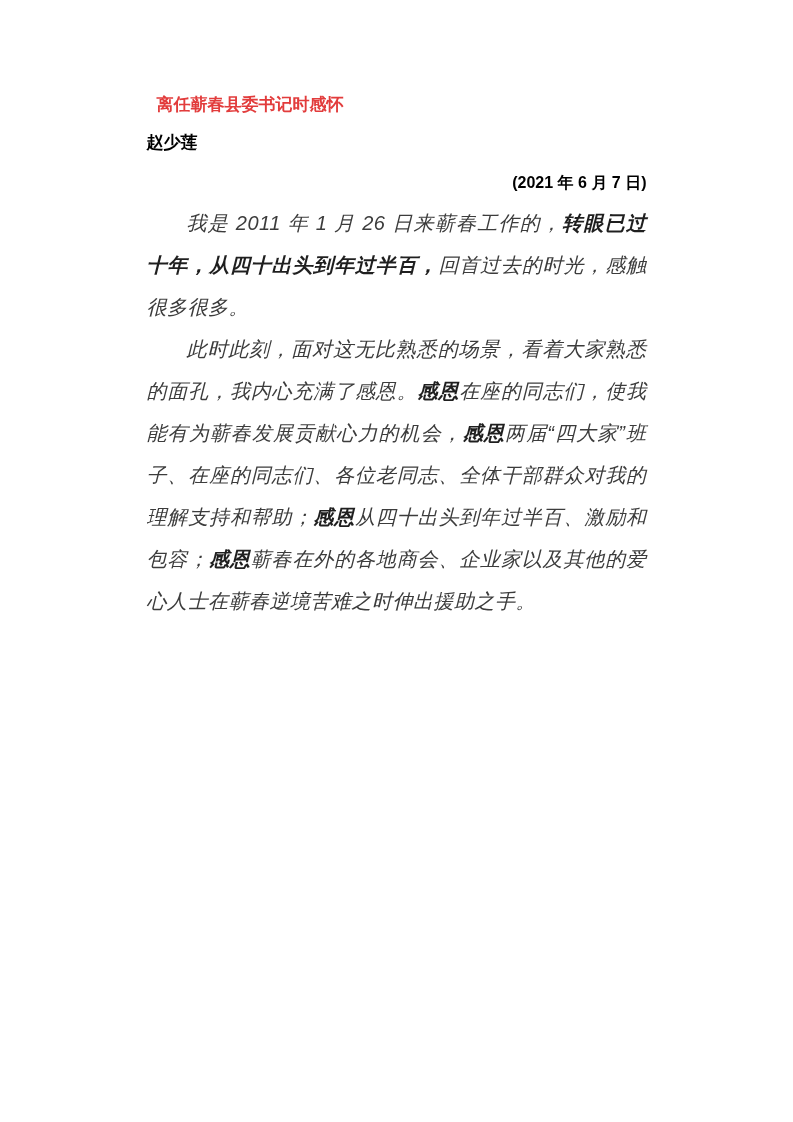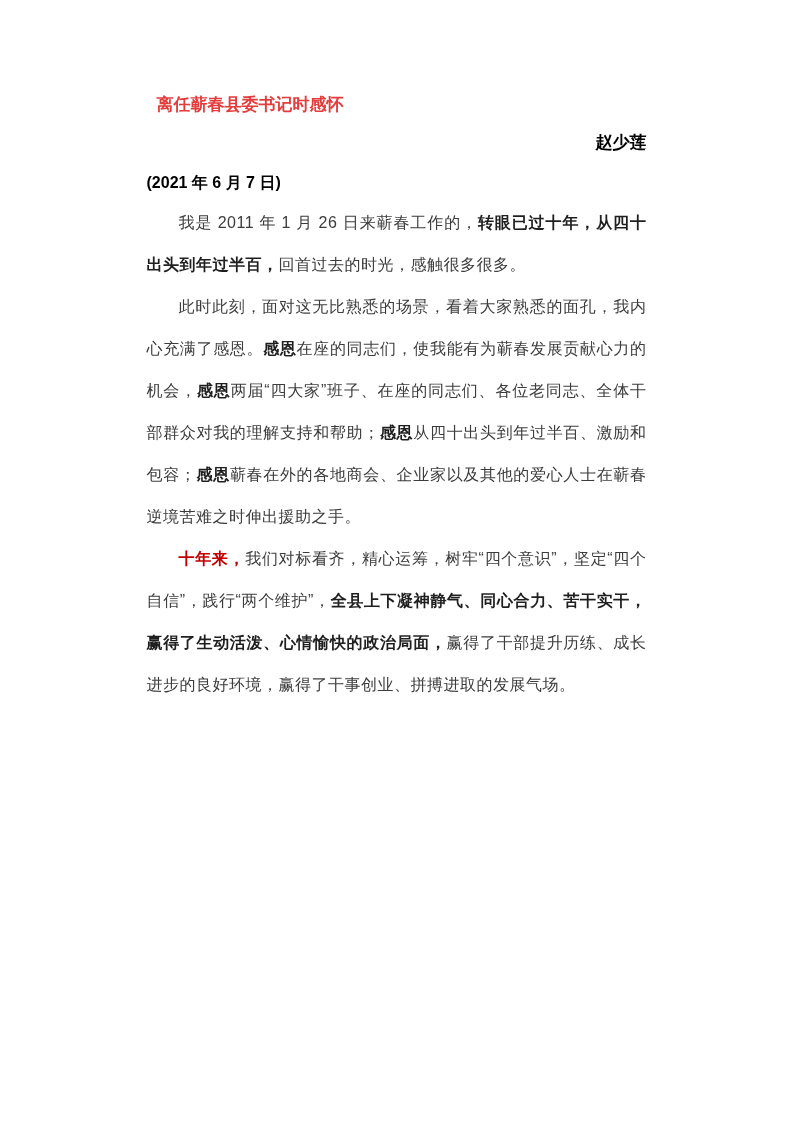--- a/index.html
+++ b/index.html
@@ -27,57 +27,57 @@
   .doc-title {
     margin: 0 0 0 10px;
     font-family: "Liberation Serif", "DejaVu Serif", serif;
     font-size: 17px;
     line-height: 22px;
     font-weight: 700;
     color: var(--title-red);
   }
   .author {
     margin-top: 16px;
-    text-align: right;
+    text-align: left;
     font-size: 17px;
     line-height: 22px;
     font-weight: 700;
     color: #000000;
   }
   .date {
     margin-top: 18px;
-    text-align: left;
+    text-align: right;
     font-size: 16px;
     line-height: 22px;
     font-weight: 700;
     color: #000000;
   }
   .body-text { margin-top: 8px; }
   .body-text p {
     margin: 0;
-    font-size: 16px;
+    font-size: 20px;
     line-height: 42px;
     color: var(--body-text);
     text-indent: 2em;
     text-align: justify;
     letter-spacing: 0.5px;
+    font-style: italic;
   }
   .body-text span.b {
     font-weight: 700;
     color: var(--bold-text);
   }
   .body-text span.red {
     color: var(--accent-red);
   }
 </style>
 </head>
 <body>
 
 <div class="page">
   <h1 class="doc-title">离任蕲春县委书记时感怀</h1>
   <div class="author">赵少莲</div>
   <div class="date">(2021 年 6 月 7 日)</div>
   <div class="body-text" id="body-text">
       <p><span>我是 2011 年 1 月 26 日来蕲春工作的，</span><span class="b">转眼已过十年，从四十出头到年过半百，</span><span>回首过去的时光，感触很多很多。</span></p>
       <p><span>此时此刻，面对这无比熟悉的场景，看着大家熟悉的面孔，我内心充满了感恩。</span><span class="b">感恩</span><span>在座的同志们，使我能有为蕲春发展贡献心力的机会，</span><span class="b">感恩</span><span>两届“四大家”班子、在座的同志们、各位老同志、全体干部群众对我的理解支持和帮助；</span><span class="b">感恩</span><span>从四十出头到年过半百、激励和包容；</span><span class="b">感恩</span><span>蕲春在外的各地商会、企业家以及其他的爱心人士在蕲春逆境苦难之时伸出援助之手。</span></p>
-      <p><span class="b red">十年来，</span><span>我们对标看齐，精心运筹，树牢“四个意识”，坚定“四个自信”，践行“两个维护”，</span><span class="b">全县上下凝神静气、同心合力、苦干实干，赢得了生动活泼、心情愉快的政治局面，</span><span>赢得了干部提升历练、成长进步的良好环境，赢得了干事创业、拼搏进取的发展气场。</span></p>
     </div>
 </div>
 
 </body></html>

